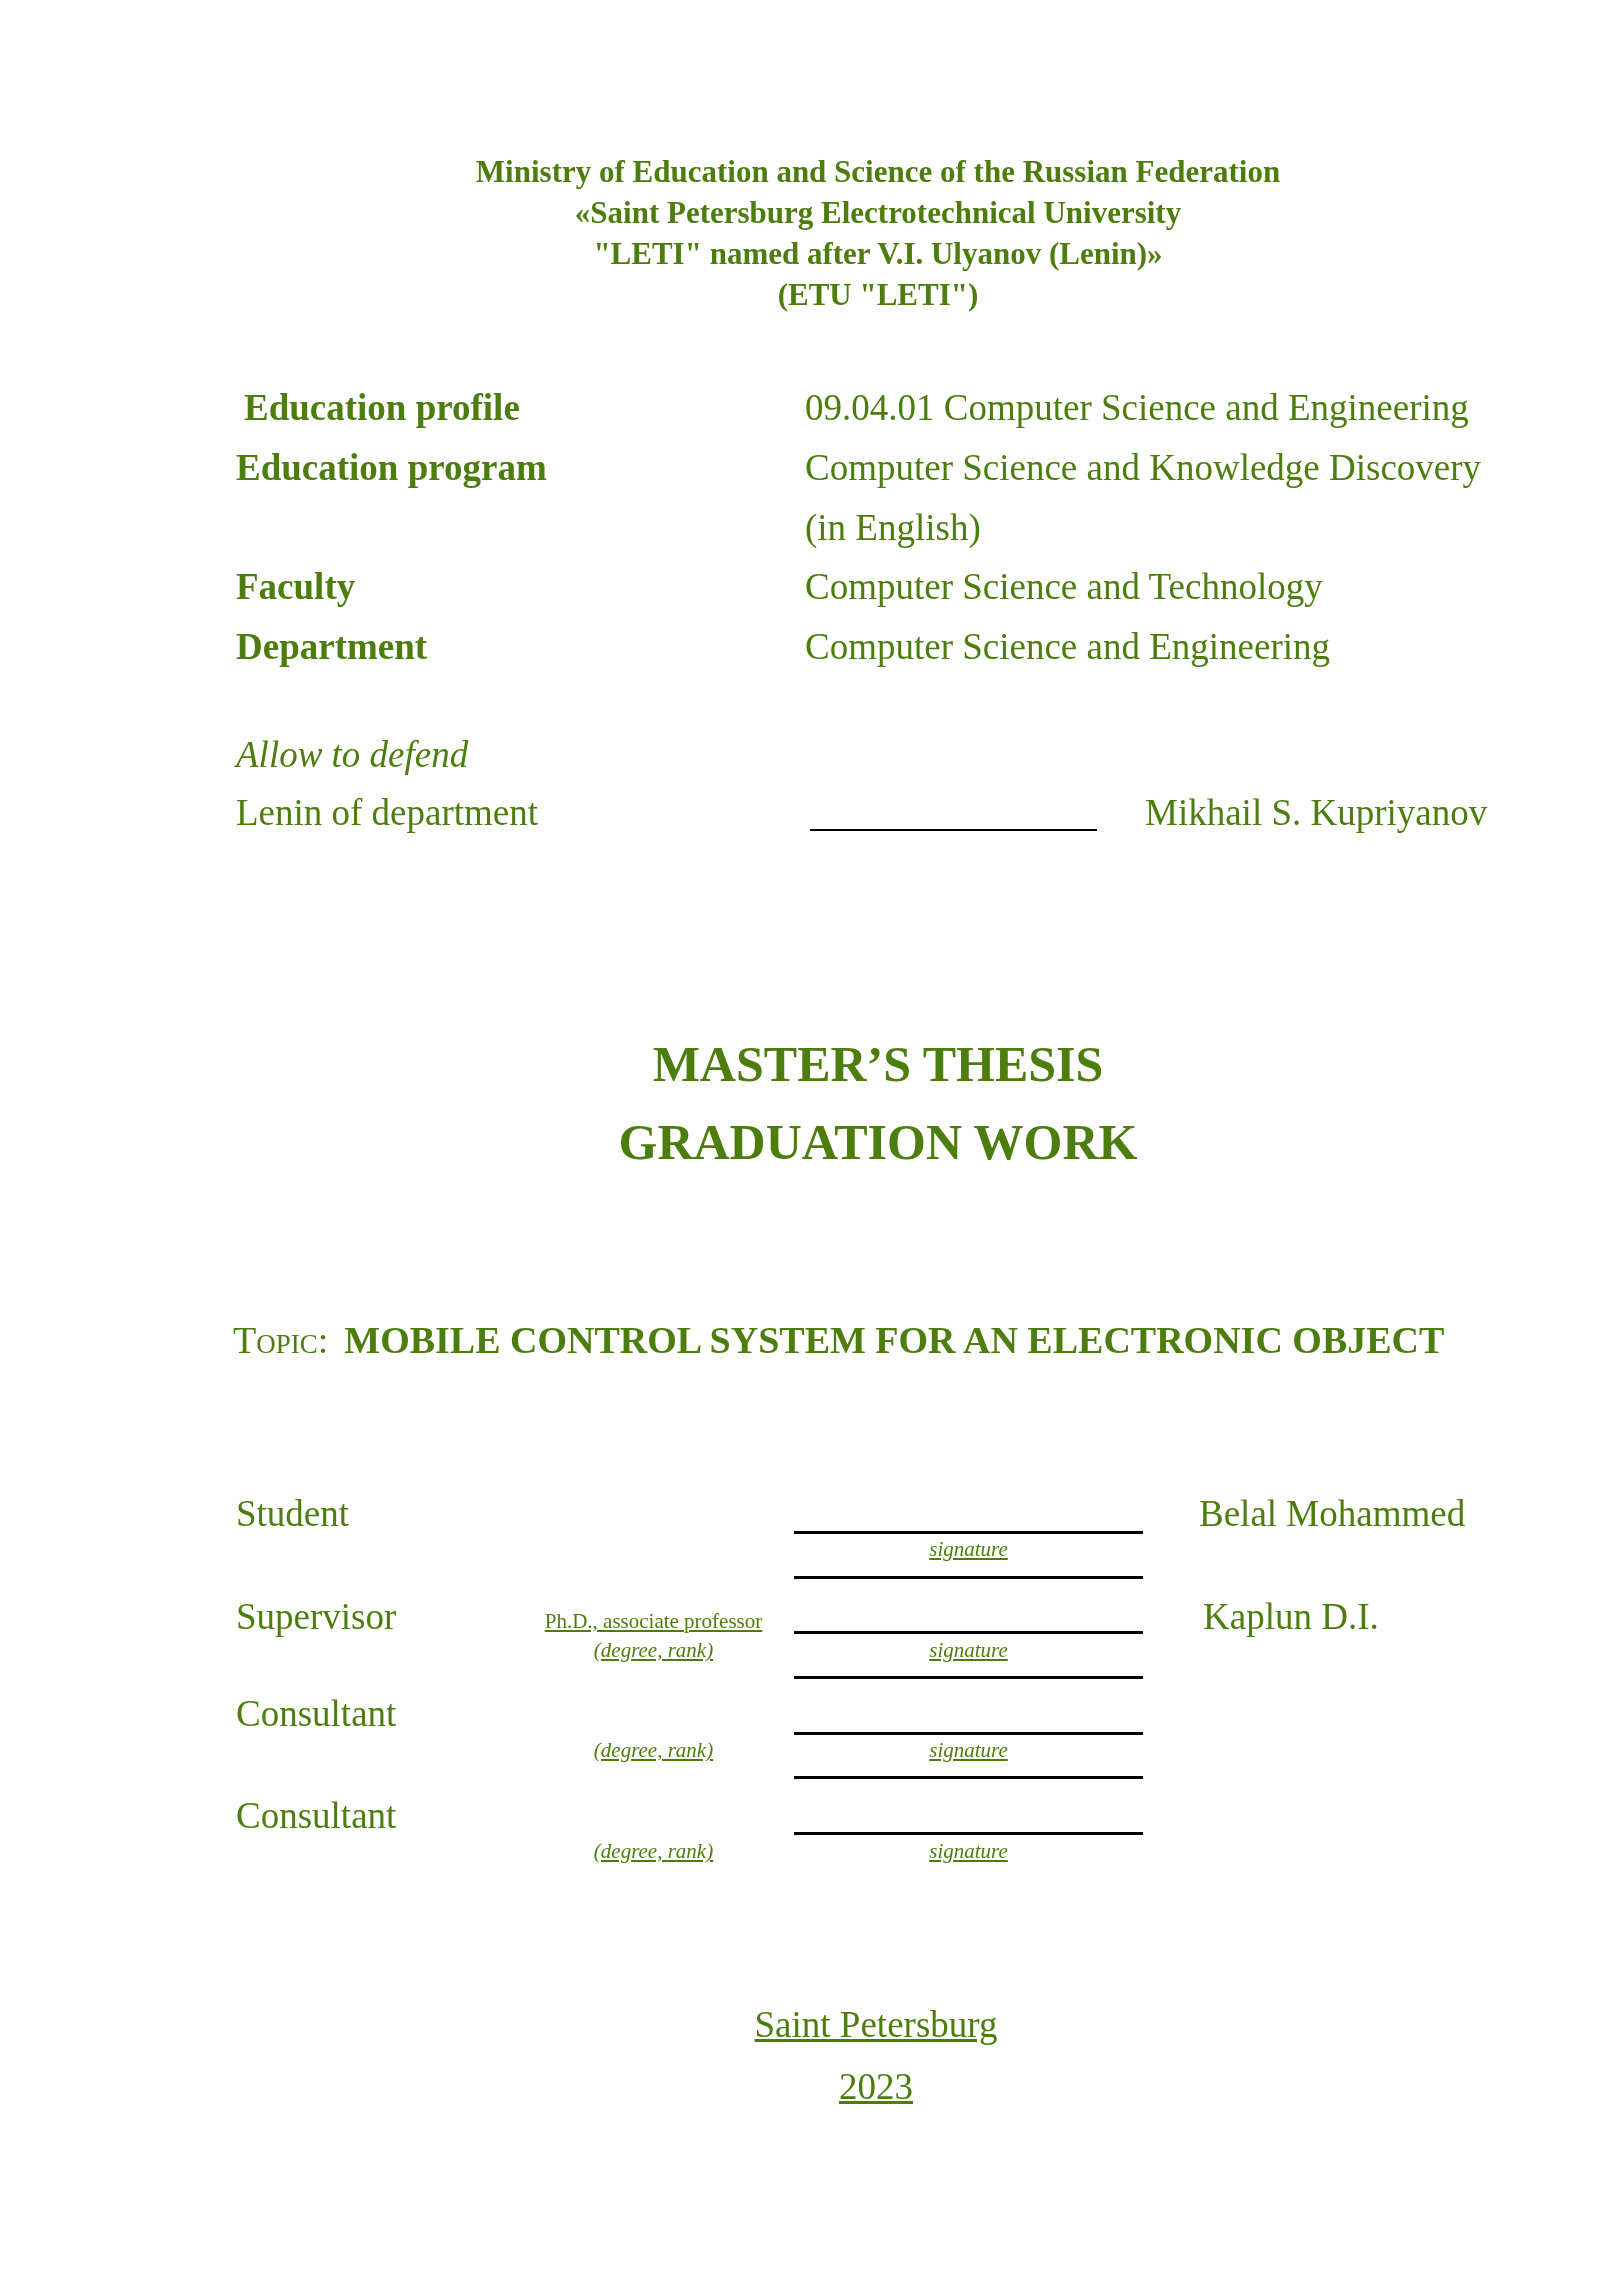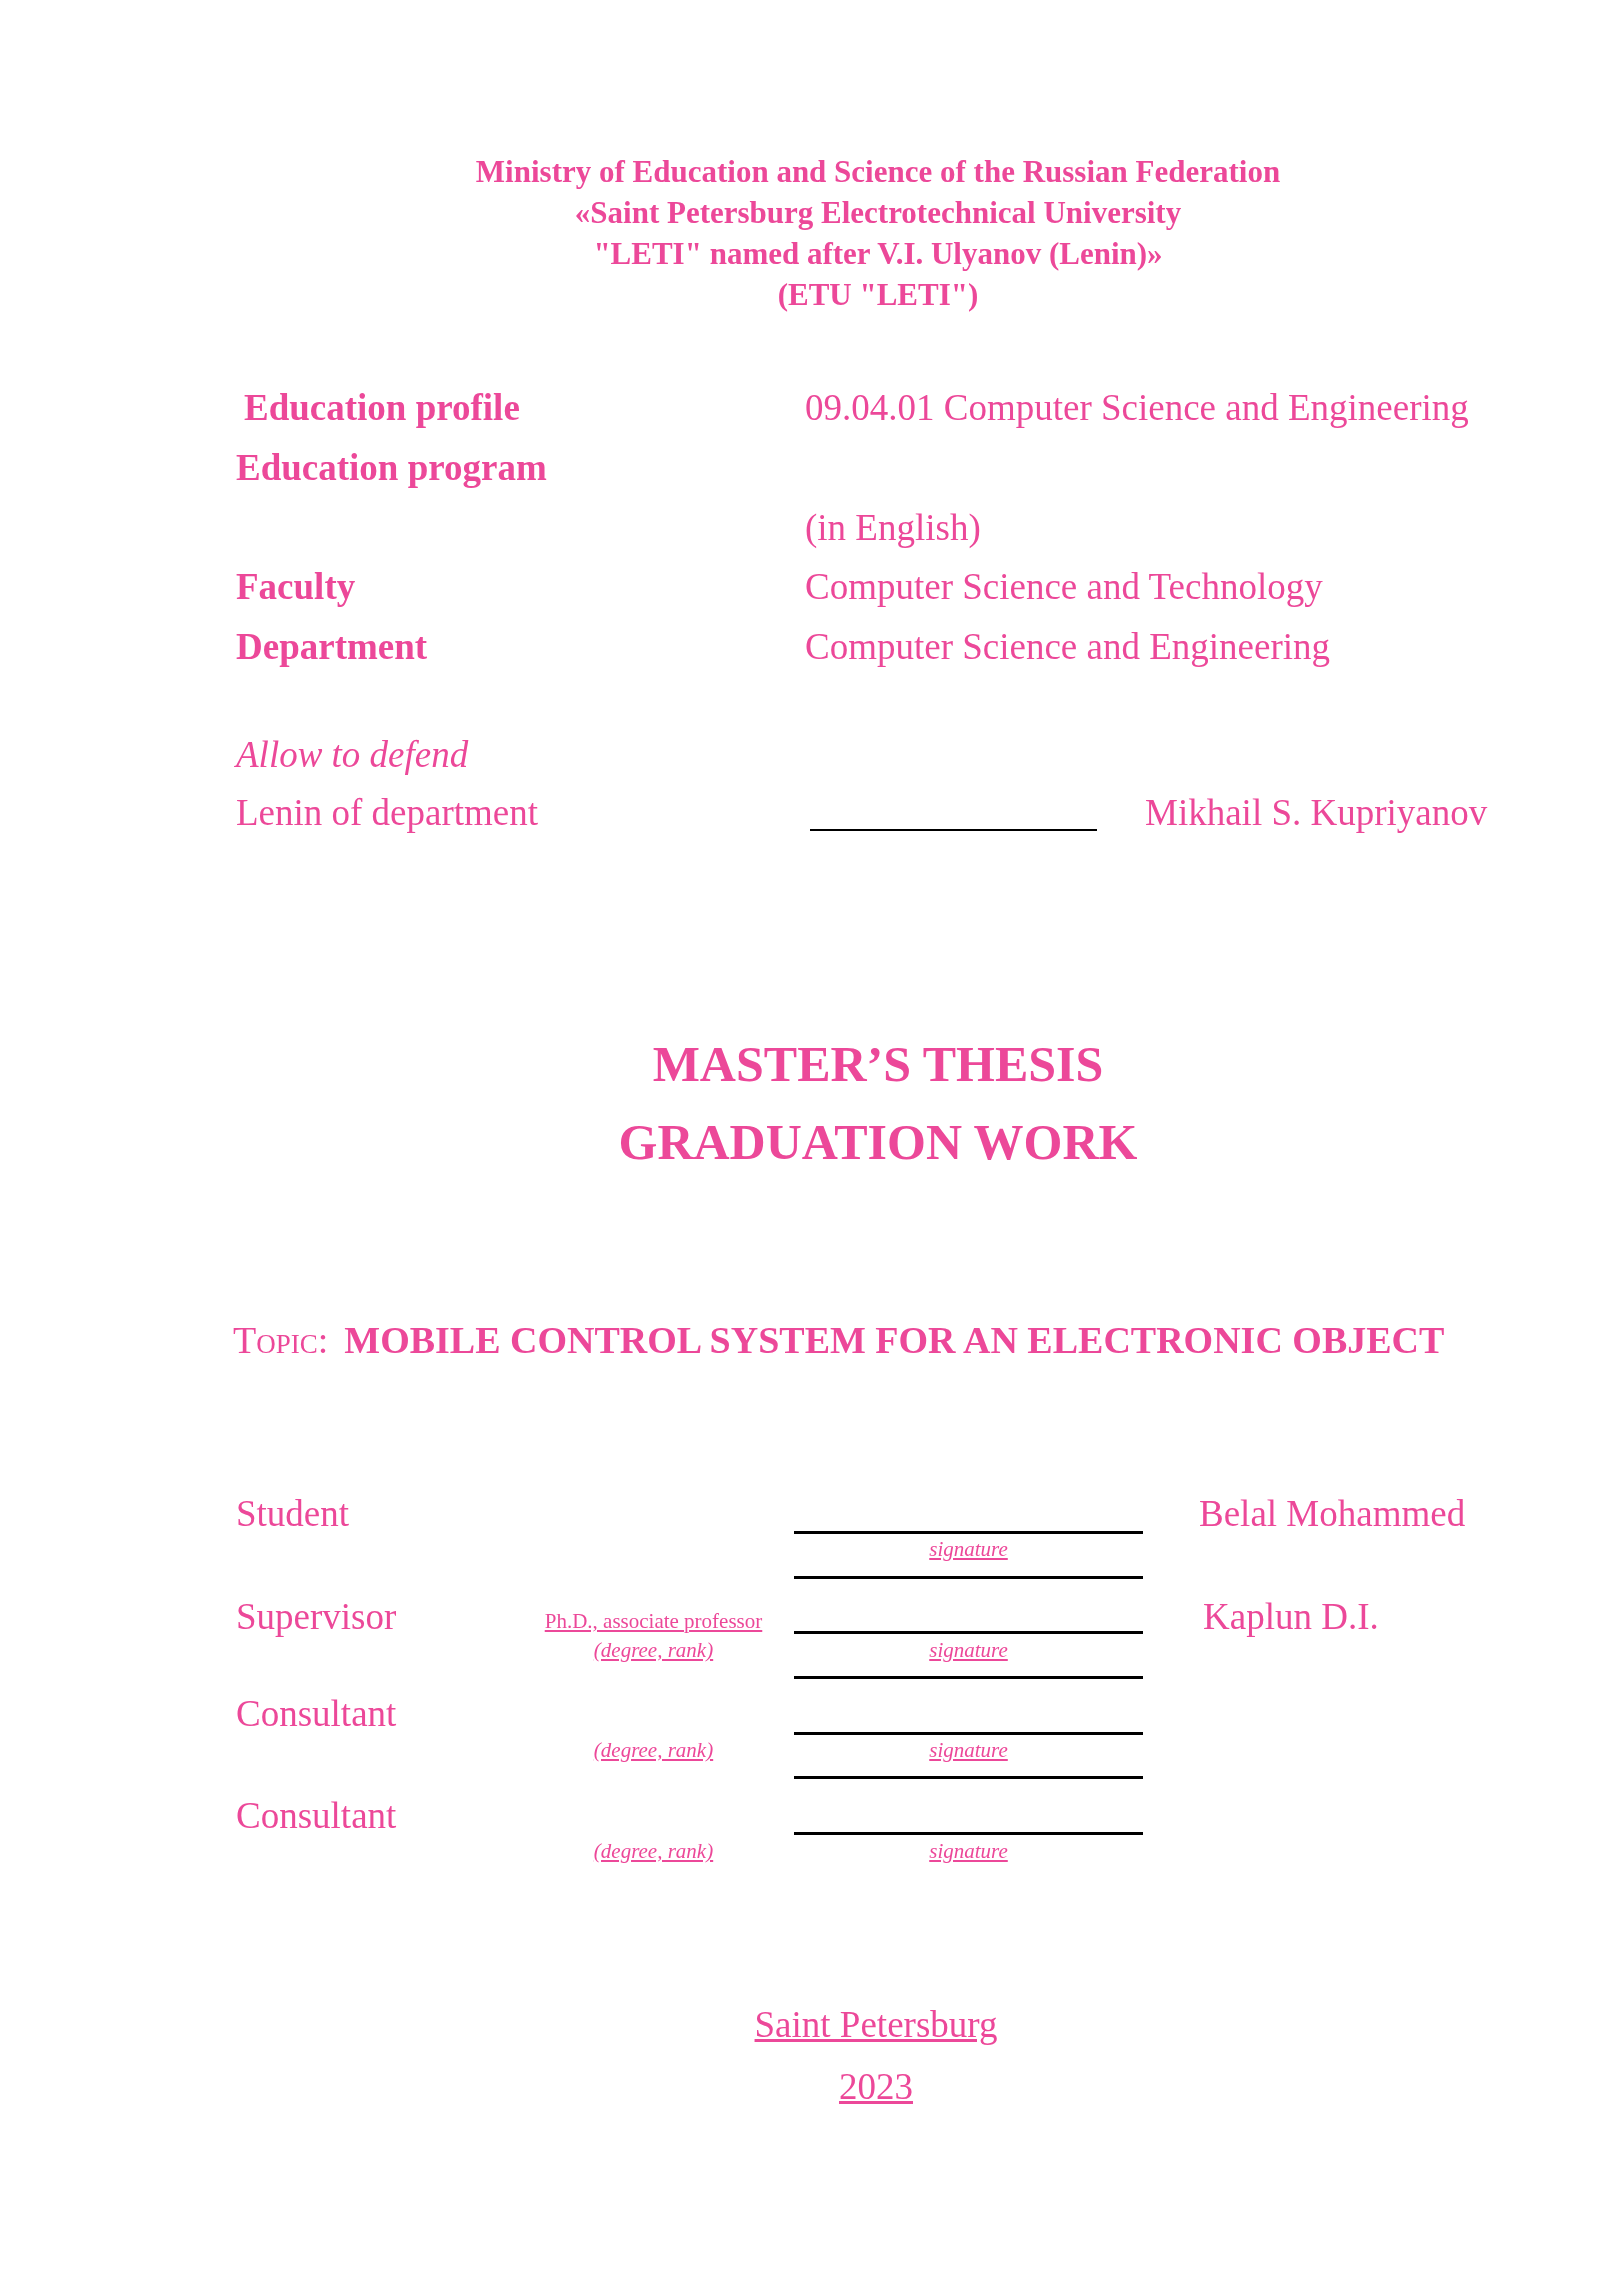--- a/index.html
+++ b/index.html
@@ -1,21 +1,21 @@
 <!DOCTYPE html>
 <html style="font-size:12.6px"><head>
 <meta charset="utf-8">
 <style>
   html, body { margin: 0; padding: 0; background: #ffffff; }
   .page {
     position: relative;
     width: 1623px;
     height: 2295px;
     background: #ffffff;
-    color: #ec4899;
+    color: #4d7c0f;
     font-family: "Liberation Serif", "DejaVu Serif", serif;
     overflow: hidden;
   }
   .abs { position: absolute; }
   .hdr-line { font-weight: bold; font-size: 31px; line-height: 41px; text-align: center; }
   .body-text { font-size: 37px; line-height: 44px; white-space: nowrap; }
   .bold { font-weight: bold; }
   .italic { font-style: italic; }
   .small-text { font-size: 21px; line-height: 25px; white-space: nowrap; }
   .center { text-align: center; text-decoration: underline; }
@@ -35,20 +35,21 @@
     <div class="hdr-line">Ministry of Education and Science of the Russian Federation</div>
     <div class="hdr-line">«Saint Petersburg Electrotechnical University</div>
     <div class="hdr-line">"LETI" named after V.I. Ulyanov (Lenin)»</div>
     <div class="hdr-line">(ETU "LETI")</div>
   </div>
 
   <div class="abs body-text bold" style="left:244px; top:386px;">Education profile</div>
   <div class="abs body-text" style="left:805px; top:386px;">09.04.01 Computer Science and Engineering</div>
 
   <div class="abs body-text bold" style="left:236px; top:446px;">Education program</div>
+  <div class="abs body-text" style="left:805px; top:446px;">Computer Science and Knowledge Discovery</div>
 
   <div class="abs body-text" style="left:805px; top:506px;">(in English)</div>
 
   <div class="abs body-text bold" style="left:236px; top:565px;">Faculty</div>
   <div class="abs body-text" style="left:805px; top:565px;">Computer Science and Technology</div>
 
   <div class="abs body-text bold" style="left:236px; top:625px;">Department</div>
   <div class="abs body-text" style="left:805px; top:625px;">Computer Science and Engineering</div>
 
   <div class="abs body-text italic" style="left:236px; top:733px;">Allow to defend</div>

